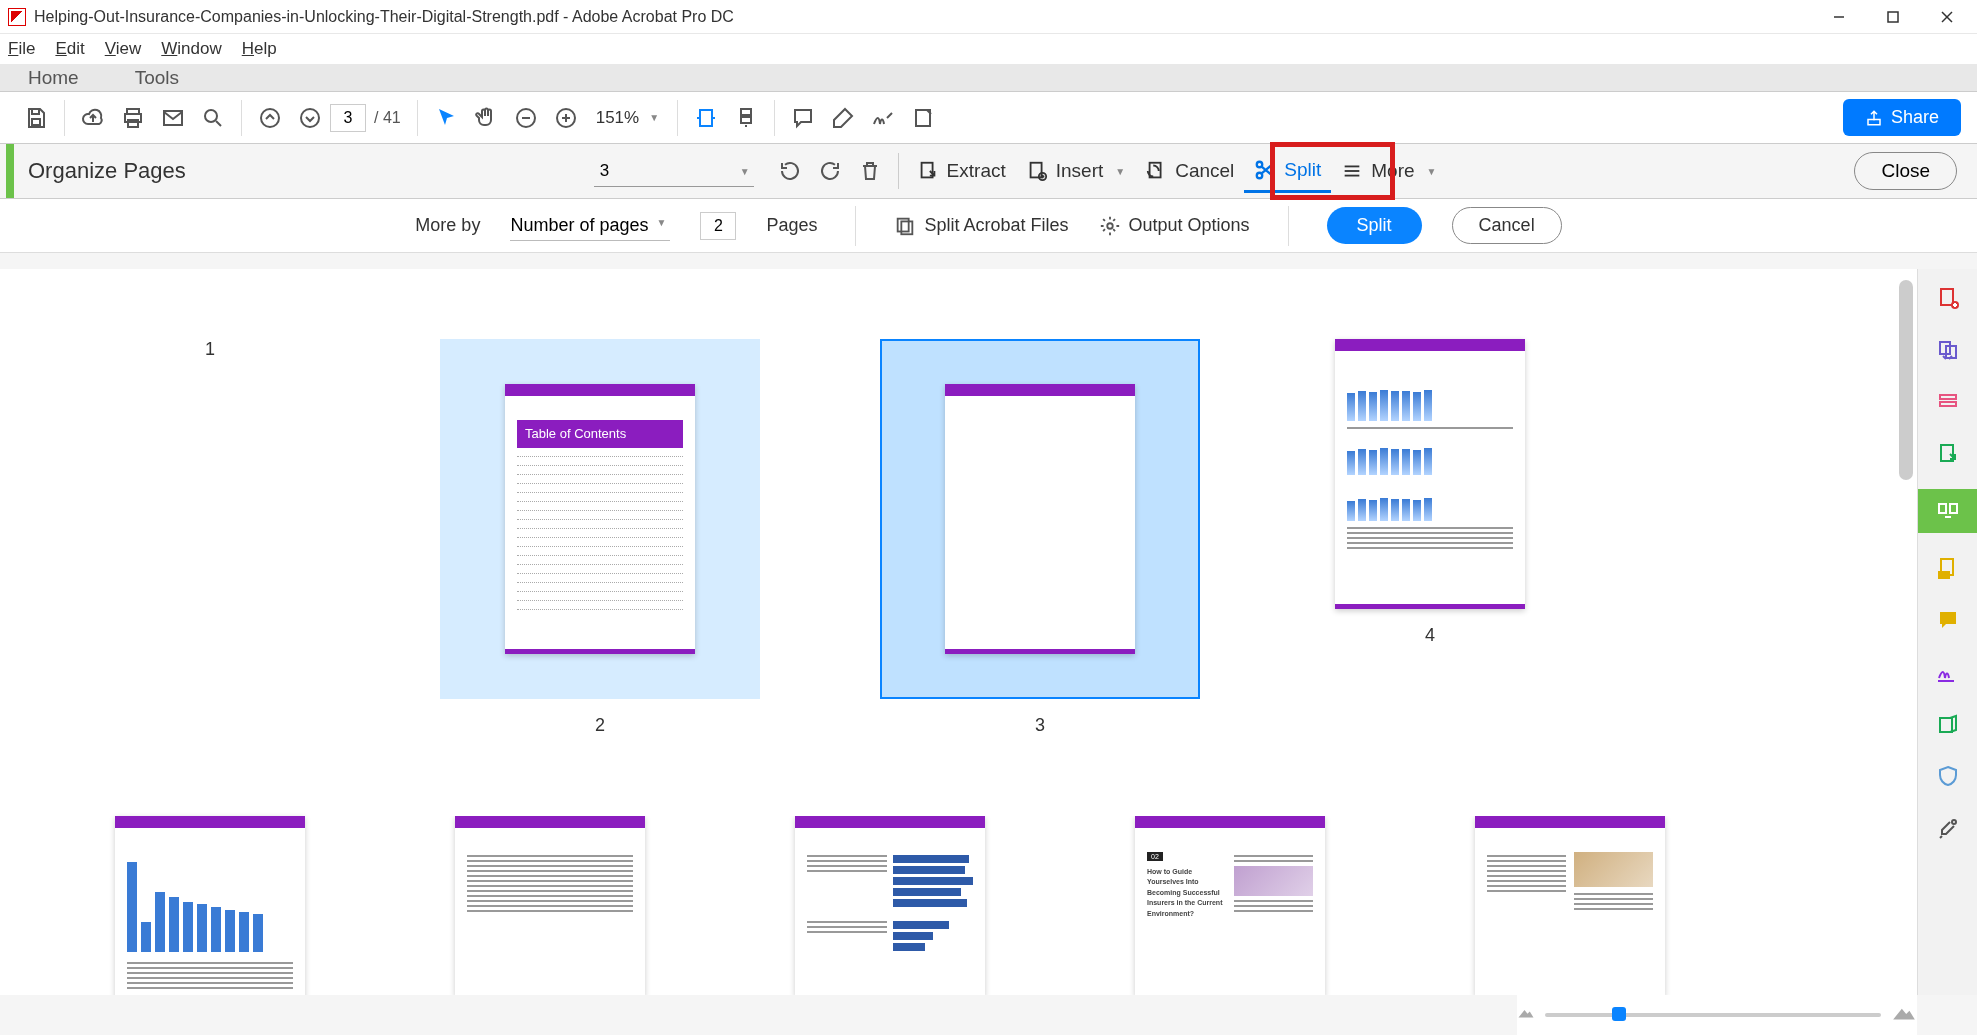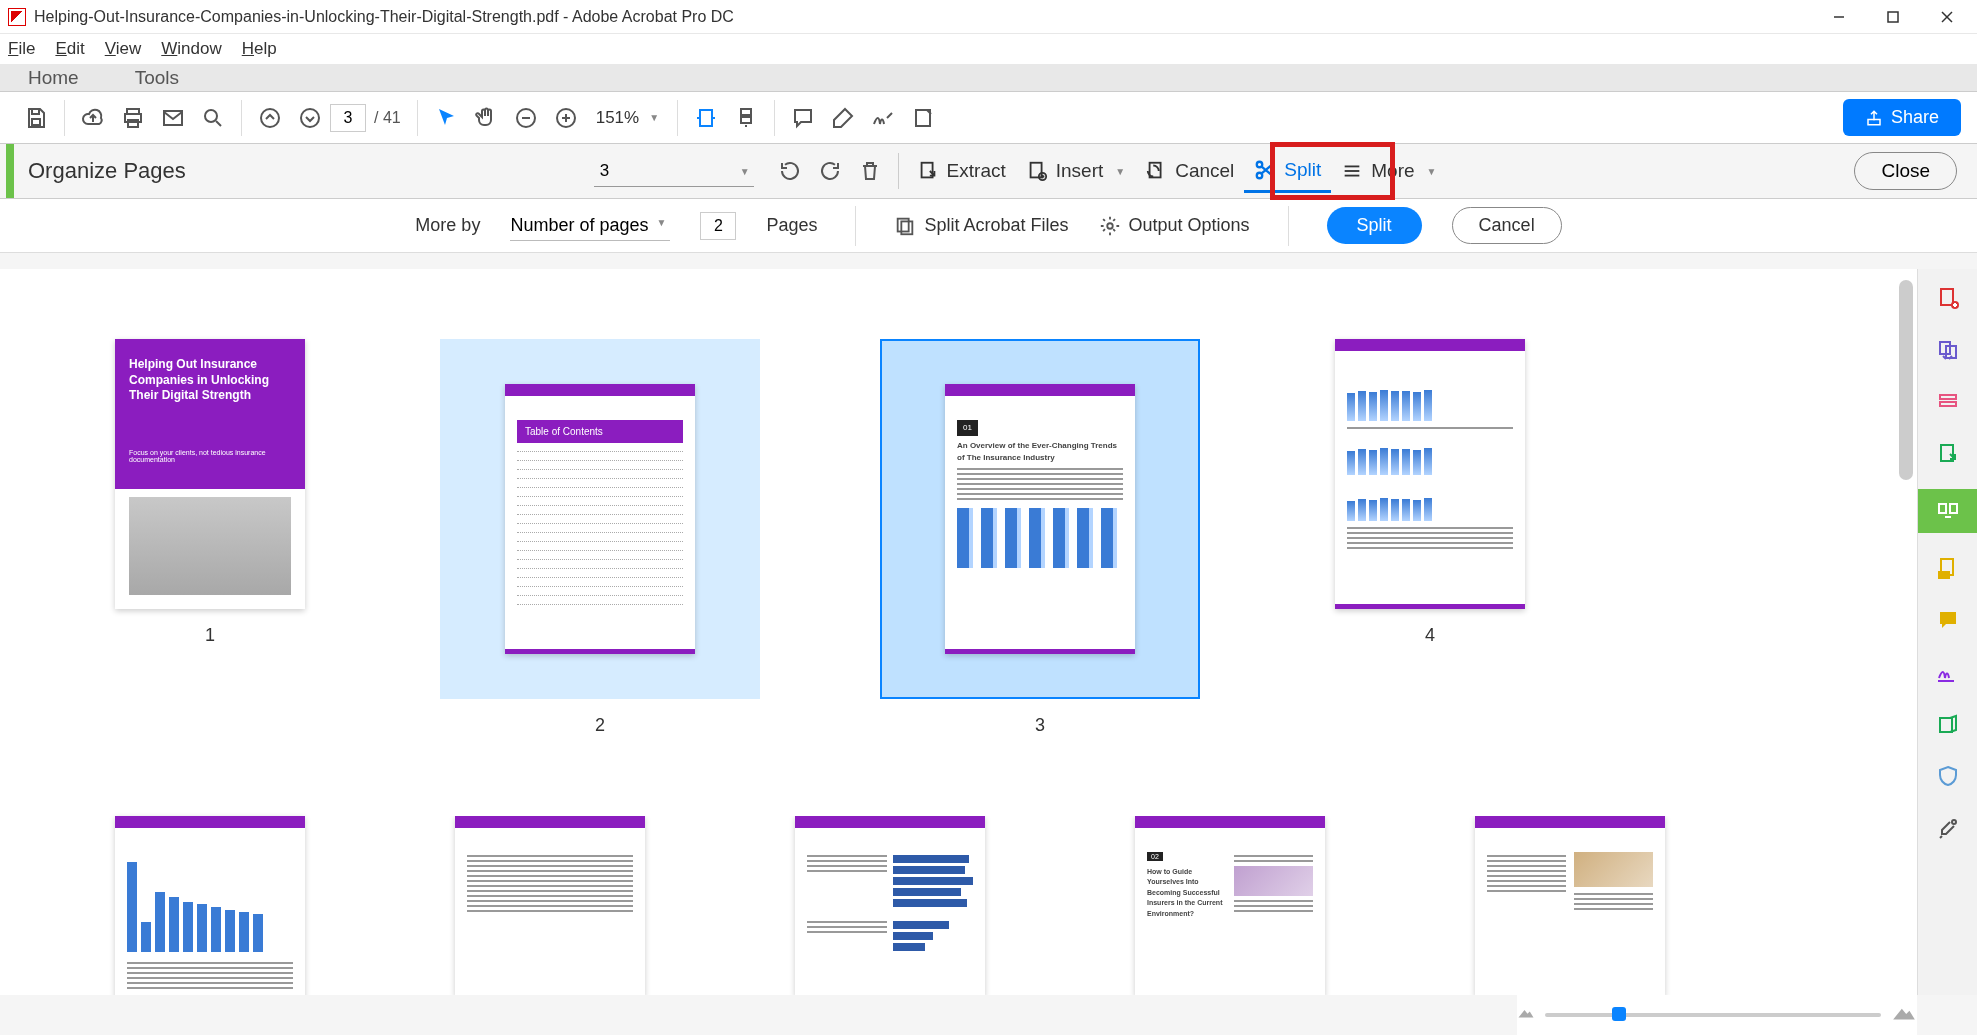--- a/index.html
+++ b/index.html
@@ -81,21 +81,21 @@
 .thumb .bot { position: absolute; bottom: 0; left: 0; right: 0; height: 5px; background: #8b1dbf; }
 .thumb .pad { position: absolute; top: 36px; left: 12px; right: 12px; bottom: 12px; font-size: 6px; line-height: 1.5; color: #444; overflow: hidden; }
 
 
 .page1 .bar { height: 150px; }
 .page1 .cover-txt { position: absolute; top: 18px; left: 14px; right: 14px; color: #fff; font-size: 12px; font-weight: 600; line-height: 1.3; }
 .page1 .cover-sub { position: absolute; top: 110px; left: 14px; color: #fff; font-size: 7px; }
 .page1 .img { position: absolute; top: 158px; left: 14px; right: 14px; bottom: 14px; background: linear-gradient(180deg,#c8c8c8,#a8a8a8); }
 
 
-.page2 .toc-title { background: #8b1dbf; color: #fff; font-size: 10px; padding: 4px 8px; }
+.page2 .toc-title { background: #8b1dbf; color: #fff; font-size: 13px; padding: 4px 8px; }
 .page2 .toc-line { height: 4px; border-bottom: 1px dotted #aaa; margin: 5px 0; }
 
 
 .page3 .tag { background: #222; color: #fff; font-size: 8px; padding: 2px 6px; display: inline-block; }
 .page3 .h { font-size: 8px; font-weight: 600; margin: 4px 0; }
 .page3 .chart { height: 60px; background: repeating-linear-gradient(90deg,#3a7bd5 0 12px,#b3d4ff 12px 16px,transparent 16px 24px); margin-top: 8px; }
 
 
 .page4 .mini { height: 40px; display: flex; align-items: flex-end; gap: 3px; margin: 6px 0; }
 .page4 .mini span { width: 8px; background: linear-gradient(#3a7bd5,#b3d4ff); }
@@ -381,27 +381,20 @@
     </div>
   <div class="sep"></div>
   <div class="split-go">Split</div>
   <div class="cancel">Cancel</div>
 </div>
 
 <div class="thumbs-outer">
   <div class="thumbs">
 
     <div class="thumb">
-      <div class="page page1">
-          <div class="bar"></div>
-        <div class="cover-txt">Helping Out Insurance Companies in Unlocking Their Digital Strength</div>
-        <div class="cover-sub">Focus on your clients,
-not tedious insurance documentation</div>
-        <div class="img"></div>
-      </div>
       <div class="num">1</div>
     </div>
 
     <div class="thumb hover">
       <div class="page-wrap">
           <div class="page page2">
             <div class="bar" style="height:12px"></div>
         <div class="pad">
           <div class="toc-title">Table of Contents</div>
           <div class="toc-line"></div>
@@ -426,34 +419,20 @@
         <div class="bot"></div>
       </div>
         </div>
       <div class="num">2</div>
     </div>
 
     <div class="thumb selected">
       <div class="page-wrap">
           <div class="page page3">
             <div class="bar" style="height:12px"></div>
-        <div class="pad">
-          <span class="tag">01</span>
-          <div class="h">An Overview of the Ever-Changing Trends of The Insurance Industry</div>
-          <div class="textlines">
-                <span></span>
-                <span></span>
-                <span></span>
-                <span></span>
-                <span></span>
-                <span></span>
-                <span></span>
-              </div>
-          <div class="chart"></div>
-        </div>
         <div class="bot"></div>
       </div>
         </div>
       <div class="num">3</div>
     </div>
 
     <div class="thumb">
       <div class="page page4">
           <div class="bar" style="height:12px"></div>
         <div class="pad">

